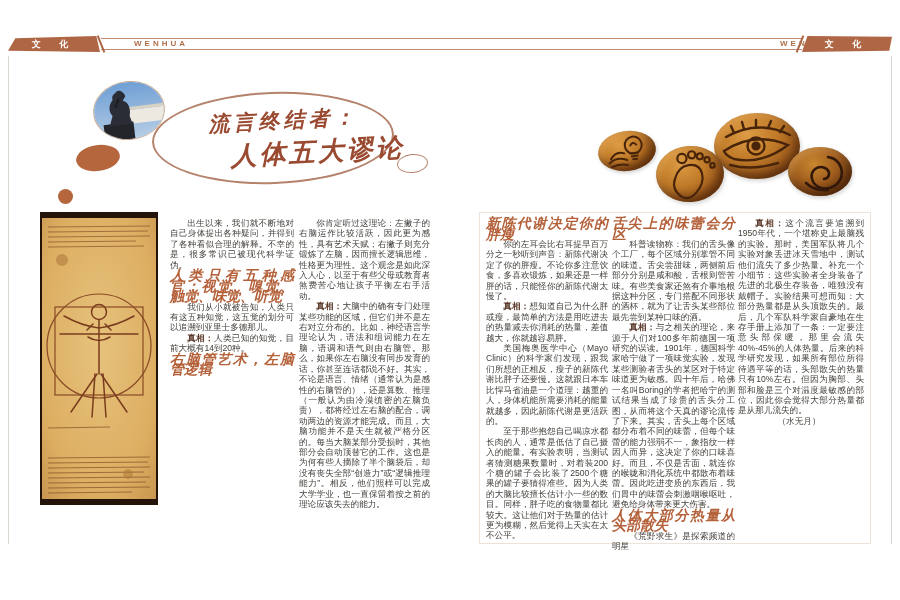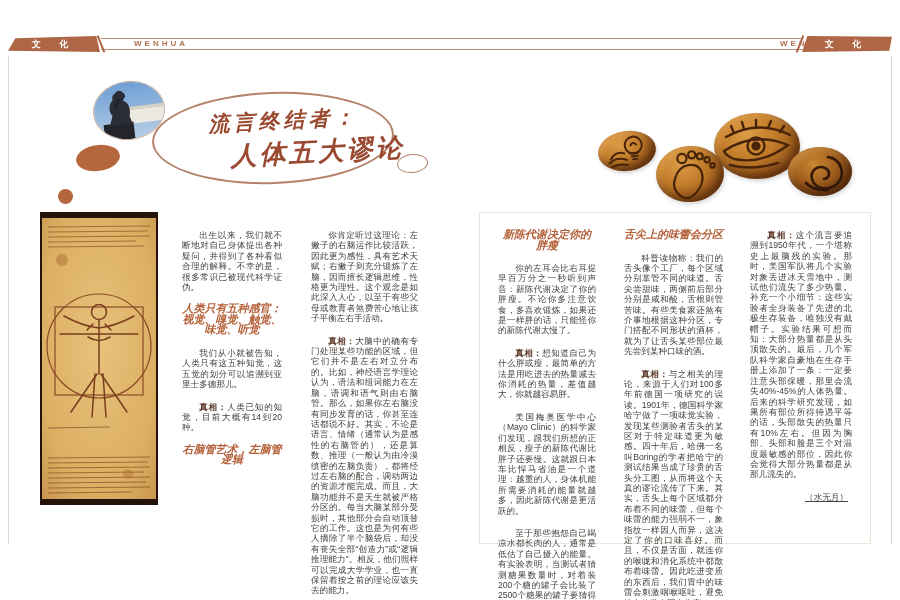--- a/index.html
+++ b/index.html
@@ -58,27 +58,27 @@
   .med-eye{left:714px;top:113px;width:86px;height:66px;z-index:2;}
   .med-ear{left:788px;top:147px;width:64px;height:49px;z-index:4;
        background:radial-gradient(ellipse at 40% 35%,#c9872f 0%,#9c5a1c 45%,#5e3312 82%,#46250c 100%);}
 
   
   .vitruvian{position:absolute;left:40px;top:212px;width:118px;height:293px;}
 
   
   .col{position:absolute;top:218px;height:318px;color:#45413c;
        font-size:8.6px;line-height:10.4px;text-align:justify;}
-  .col p{margin:12px;}
+  .col p{margin:0;}
   .p{text-indent:2em;}
   .p0{text-indent:0;}
-  .h{margin:3px 0;color:#b4613a;font-weight:bold;font-style:italic;text-align:center;
-     font-size:11px;line-height:10.5px;font-family:"DejaVu Serif",serif;}
+  .h{margin:3px 0;color:#b4613a;font-weight:bold;font-style:italic;
+     font-size:14px;line-height:10.5px;font-family:"DejaVu Serif",serif;}
   .lead{color:#5c392a;font-weight:bold;}
-  .sig{text-align:right;text-indent:0;padding-right:4px;margin-top:2px;text-decoration:underline;}
+  .sig{text-align:center;text-indent:0;padding-right:4px;margin-top:2px;}
 </style>
 </head>
 <body>
 
 <div class="page">
 
   <div class="edge l"></div>
   <div class="edge r"></div>
   <div class="rp-frame"></div>
 

